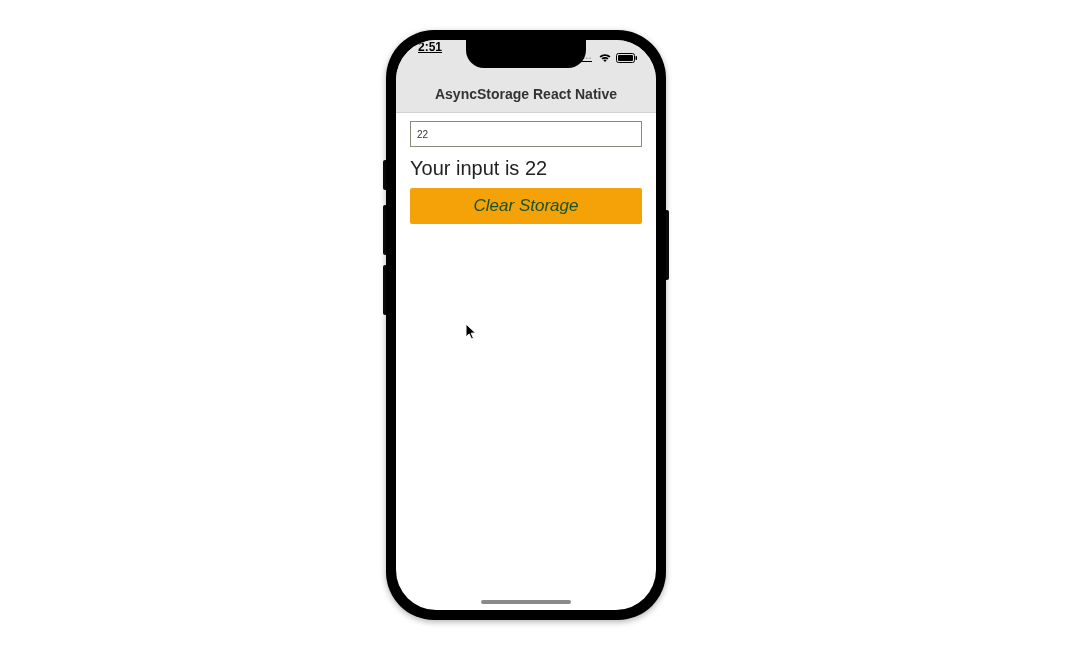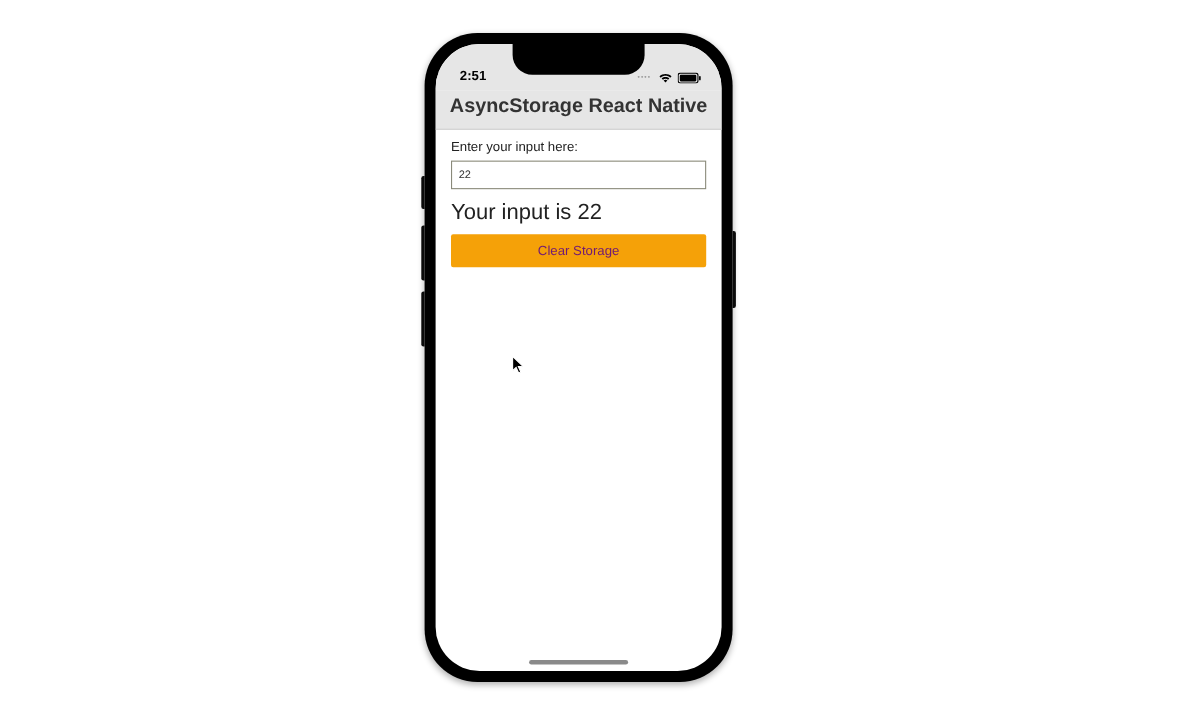--- a/index.html
+++ b/index.html
@@ -73,45 +73,45 @@
     width: 120px;
     height: 28px;
     background: #000;
     border-radius: 0 0 18px 18px;
     z-index: 20;
   }
   .status-bar {
     height: 42px;
     background: #e6e6e6;
     display: flex;
-    align-items: flex-end;
     justify-content: space-between;
     padding: 0 18px 2px 22px;
     font-size: 12px;
     font-weight: 600;
     color: #000;
     position: relative;
+    text-decoration: underline;
   }
   .status-time {
     padding-bottom: 4px;
   }
   .status-right {
     display: flex;
     align-items: center;
     gap: 4px;
     padding-bottom: 4px;
   }
   .dots { font-size: 6px; letter-spacing: 1px; color:#999; margin-right:2px;}
   .wifi-icon svg { display:block; }
   .battery-icon svg { display:block; }
   .header-bar {
     background: #e6e6e6;
     text-align: center;
     font-weight: 700;
-    font-size: 18px;
+    font-size: 14px;
     color: #333;
     padding: 4px 0 10px 0;
     border-bottom: 1px solid #d0d0d0;
   }
   .content {
     padding: 8px 14px;
   }
   .input-label {
     font-size: 12px;
     color: #222;
@@ -131,24 +131,25 @@
     margin-top: 10px;
     font-size: 20px;
     color: #222;
   }
   .clear-btn {
     margin-top: 8px;
     width: 100%;
     background: #f5a108;
     border: none;
     padding: 8px 0;
-    font-size: 12px;
-    color: #701a75;
+    font-size: 17px;
+    color: #14532d;
     border-radius: 2px;
     cursor: pointer;
+    font-style: italic;
   }
   .home-indicator {
     position: absolute;
     bottom: 6px;
     left: 50%;
     transform: translateX(-50%);
     width: 90px;
     height: 4px;
     background: #8a8a8a;
     border-radius: 3px;
@@ -192,21 +193,20 @@
           </svg>
         </span>
       </div>
     </div>
 
     <div class="header-bar">
       <span>AsyncStorage React Native</span>
     </div>
 
     <div class="content">
-      <div class="input-label">Enter your input here:</div>
       <input class="text-input" type="text" value="22" style="">
       <div class="output-text">
         <span>Your input is </span><span>22</span>
       </div>
       <button class="clear-btn">Clear Storage</button>
     </div>
 
     <div class="home-indicator"></div>
   </div>
 </div>

